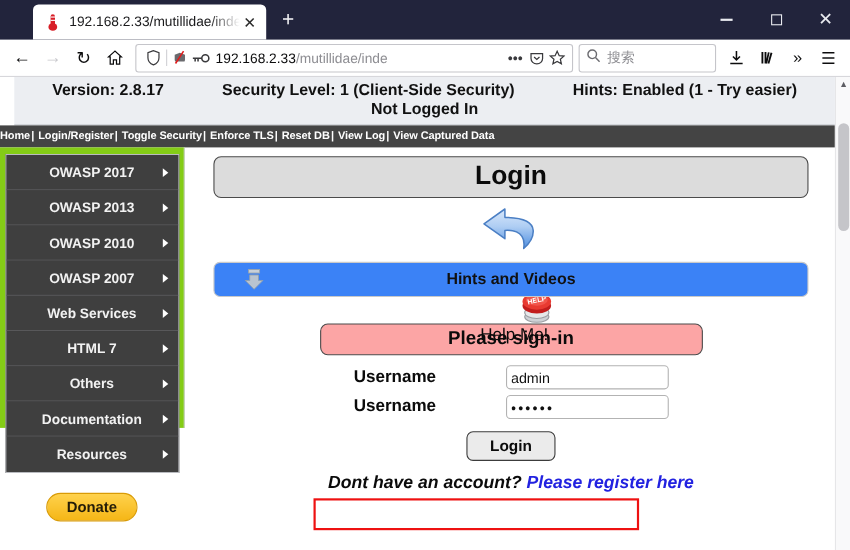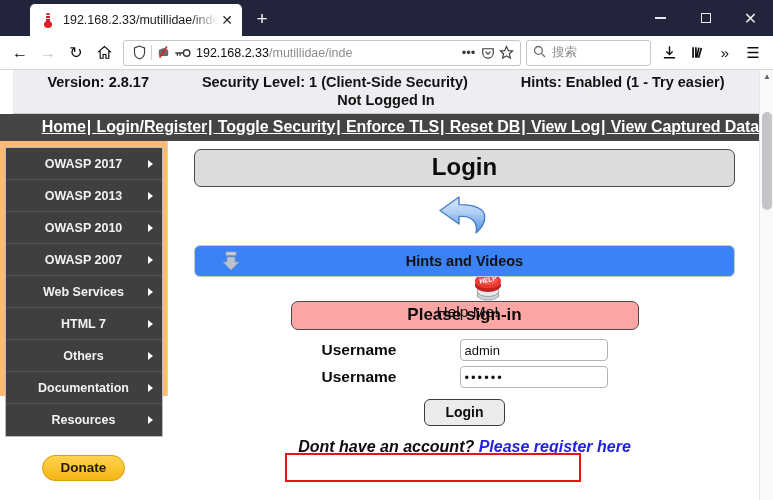--- a/index.html
+++ b/index.html
@@ -227,41 +227,40 @@
   }
   .hdr-row2 {
     font-weight: bold;
     font-size: 14.5px;
     color: #111111;
     margin-top: 2px;
   }
   .hdr-nav {
     background: #444444;
     color: #ffffff;
-    text-align: right;
-    font-weight: bold;
-    font-size: 16px;
+    text-align: left;
+    font-weight: bold;
+    font-size: 10px;
     padding: 4px 0 5px 0;
     white-space: nowrap;
     letter-spacing: -0.1px;
-    text-decoration: underline;
   }
   .hdr-nav a { color: #ffffff; text-decoration: none; cursor: pointer; }
   .hdr-nav .sep { color: #ffffff; margin: 0 1px; }
 
   
   .body-wrap {
     display: flex;
     align-items: flex-start;
     height: 297px;
   }
   .sidebar {
     width: 168px;
     flex: 0 0 168px;
-    background: #fdba74;
+    background: #84cc16;
     height: 255px;
     padding-top: 6px;
     border-right: 1px solid #d2d4d8;
   }
   .menu-frame {
     width: 158px;
     margin: 0 auto;
     border: 1px solid #b9bbc0;
     background: #3f3f3f;
   }

